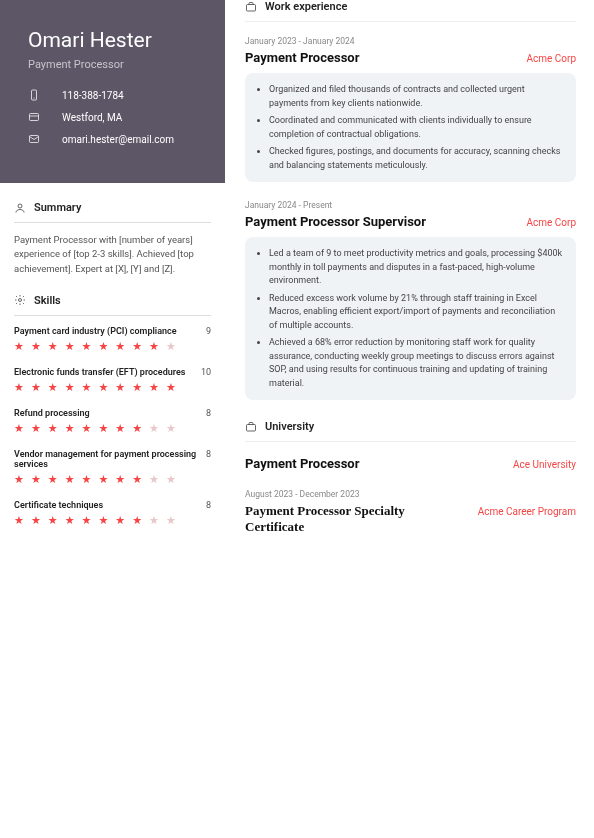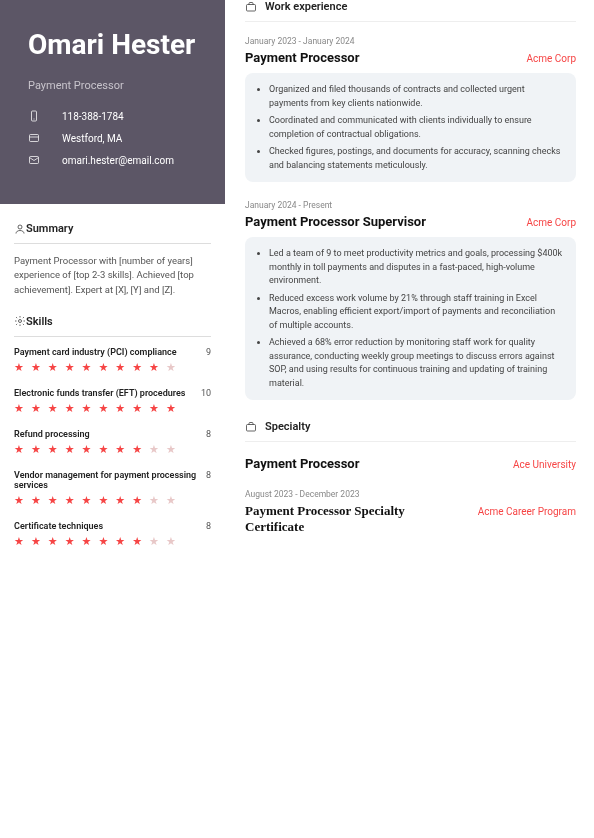--- a/index.html
+++ b/index.html
@@ -1,26 +1,26 @@
 <!DOCTYPE html>
 <html><head>
 <meta charset="utf-8">
 <style>
 *{margin:0;padding:0;box-sizing:border-box}
 body{font-family:-apple-system,BlinkMacSystemFont,'Segoe UI',Roboto,sans-serif;font-size:10px;background:#fff;width:594px;height:838px;overflow:hidden;color:#222}
 .page{display:flex;width:594px;height:838px}
 .left{width:225px;background:#fff}
 .header{background:#5c5666;color:#fff;padding:28px 20px 28px 28px}
-.name{font-size:28px;font-weight:700;margin-bottom:18px}
+.name{font-size:21px;font-weight:400;margin-bottom:6px}
 .title{font-size:11px;color:#c8c4cc}
 .contacts{margin-top:18px}
 .contact{display:flex;align-items:center;gap:22px;margin-bottom:10px;font-size:10px}
 .contact svg{width:12px;height:12px;fill:none;stroke:#fff;stroke-width:1.5;flex-shrink:0}
 .left-body{padding:18px 14px}
-.sec-title{display:flex;align-items:center;font-size:11px;font-weight:600;padding-bottom:8px;border-bottom:1px solid #ddd;margin-bottom:10px}
+.sec-title{display:flex;align-items:center;gap:8px;font-size:11px;font-weight:600;padding-bottom:8px;border-bottom:1px solid #ddd;margin-bottom:10px}
 .sec-title svg{width:12px;height:12px;fill:none;stroke:#333;stroke-width:1.5}
 .summary-text{font-size:9.5px;line-height:1.5;color:#555;margin-bottom:18px}
 .skill{margin-bottom:14px}
 .skill-row{display:flex;justify-content:space-between;align-items:flex-start;margin-bottom:4px}
 .skill-name{font-size:9px;font-weight:600;color:#222;padding-right:8px}
 .skill-val{font-size:9px;color:#555}
 .stars{display:flex;gap:7px}
 .star{color:#f64545;font-size:11px}
 .star.empty{color:#e8c8c8}
 .right{flex:1;padding:0 18px 18px 20px}
@@ -218,21 +218,21 @@
             </ul>
           </div>
         </div>
       </div>
 
     <div class="rsec-title edu-sec">
       <svg viewBox="0 0 24 24">
           <rect x="3" y="7" width="18" height="13" rx="2"></rect>
           <path d="M8 7V5a2 2 0 012-2h4a2 2 0 012 2v2"></path>
         </svg>
-      <span>Specialty</span>
+      <span>University</span>
     </div>
     <div id="edu-container">
         <div class="entry">
           <div class="entry-head">
             <div class="entry-title" style="max-width: 180px;">Payment Processor</div>
             <div class="entry-org">Ace University</div>
           </div>
         </div>
         <div class="entry">
           <div class="dates">August 2023 - December 2023</div>

